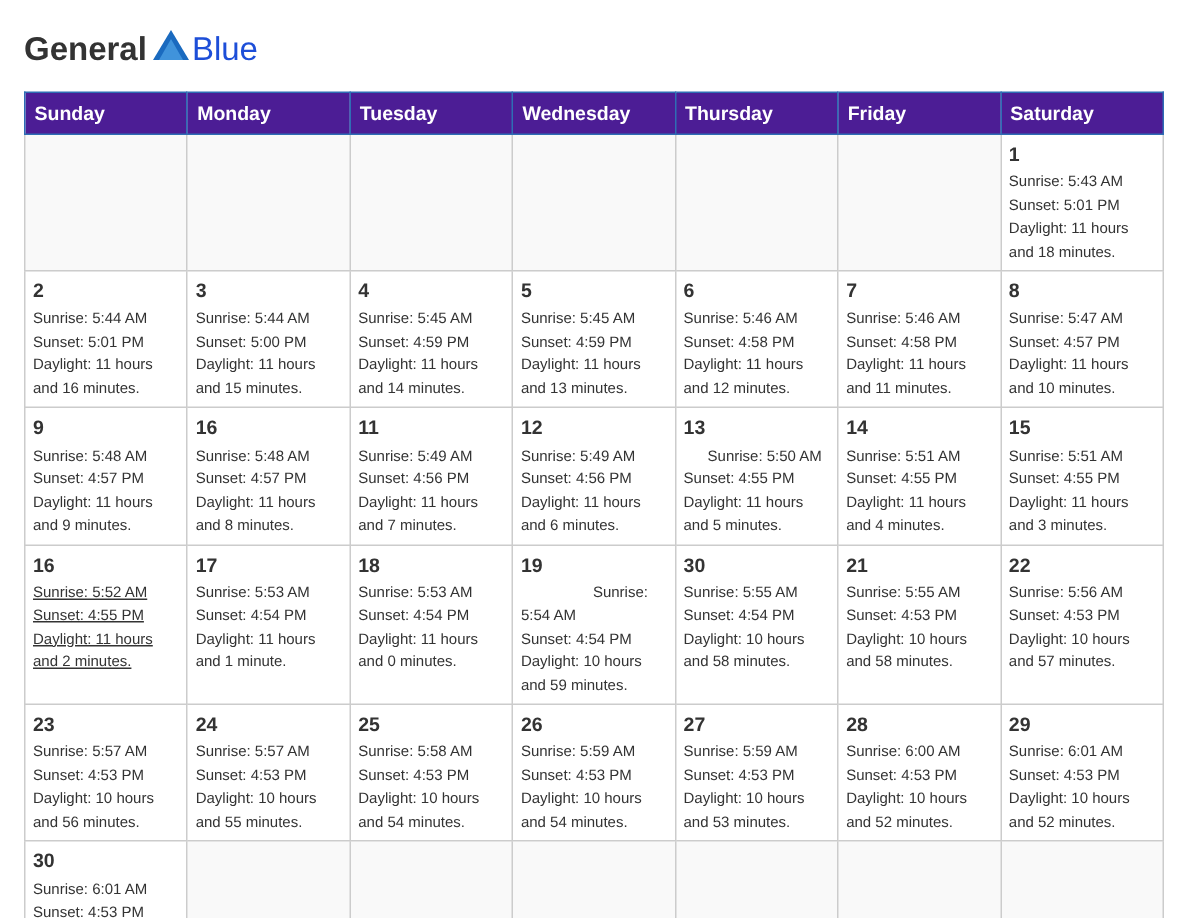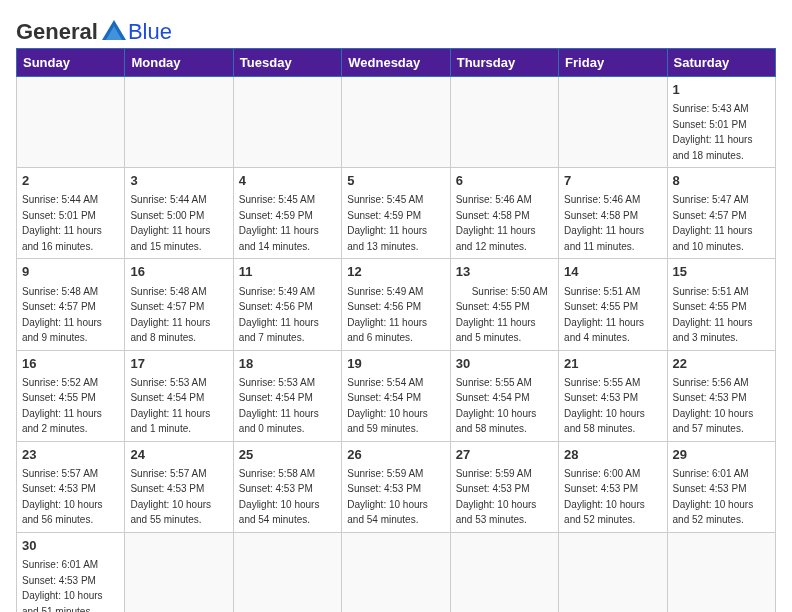--- a/index.html
+++ b/index.html
@@ -7,20 +7,21 @@
       font-family: Arial, sans-serif;
       background: #fff;
       width: 792px;
       min-height: 612px;
       padding: 16px;
     }
     .header-area {
       display: flex;
       justify-content: space-between;
       align-items: flex-start;
+      margin-bottom: 12px;
     }
     .logo-area {
       display: flex;
       flex-direction: column;
       align-items: flex-start;
     }
     .logo-icon {
       display: flex;
       align-items: center;
     }
@@ -163,30 +164,30 @@
 Sunset: 4:55 PM
 Daylight: 11 hours and 5 minutes.</span></td>
         <td><span class="day-number">14</span><span class="cell-info" style="white-space: pre-line;">Sunrise: 5:51 AM
 Sunset: 4:55 PM
 Daylight: 11 hours and 4 minutes.</span></td>
         <td><span class="day-number">15</span><span class="cell-info" style="white-space: pre-line;">Sunrise: 5:51 AM
 Sunset: 4:55 PM
 Daylight: 11 hours and 3 minutes.</span></td>
       </tr>
       <tr>
-        <td><span class="day-number">16</span><span class="cell-info" style="white-space: pre-line;">Sunrise: 5:52 AM
+        <td><span class="day-number">16</span><span class="cell-info" style="white-space: pre-line; text-decoration: underline;">Sunrise: 5:52 AM
 Sunset: 4:55 PM
 Daylight: 11 hours and 2 minutes.</span></td>
         <td><span class="day-number">17</span><span class="cell-info" style="white-space: pre-line;">Sunrise: 5:53 AM
 Sunset: 4:54 PM
 Daylight: 11 hours and 1 minute.</span></td>
         <td><span class="day-number">18</span><span class="cell-info" style="white-space: pre-line;">Sunrise: 5:53 AM
 Sunset: 4:54 PM
 Daylight: 11 hours and 0 minutes.</span></td>
-        <td><span class="day-number">19</span><span class="cell-info" style="white-space: pre-line;">Sunrise: 5:54 AM
+        <td><span class="day-number">19</span><span class="cell-info" style="white-space: pre-line; margin-left: 48px;">Sunrise: 5:54 AM
 Sunset: 4:54 PM
 Daylight: 10 hours and 59 minutes.</span></td>
         <td><span class="day-number">30</span><span class="cell-info" style="white-space: pre-line;">Sunrise: 5:55 AM
 Sunset: 4:54 PM
 Daylight: 10 hours and 58 minutes.</span></td>
         <td><span class="day-number">21</span><span class="cell-info" style="white-space: pre-line;">Sunrise: 5:55 AM
 Sunset: 4:53 PM
 Daylight: 10 hours and 58 minutes.</span></td>
         <td><span class="day-number">22</span><span class="cell-info" style="white-space: pre-line;">Sunrise: 5:56 AM
 Sunset: 4:53 PM

